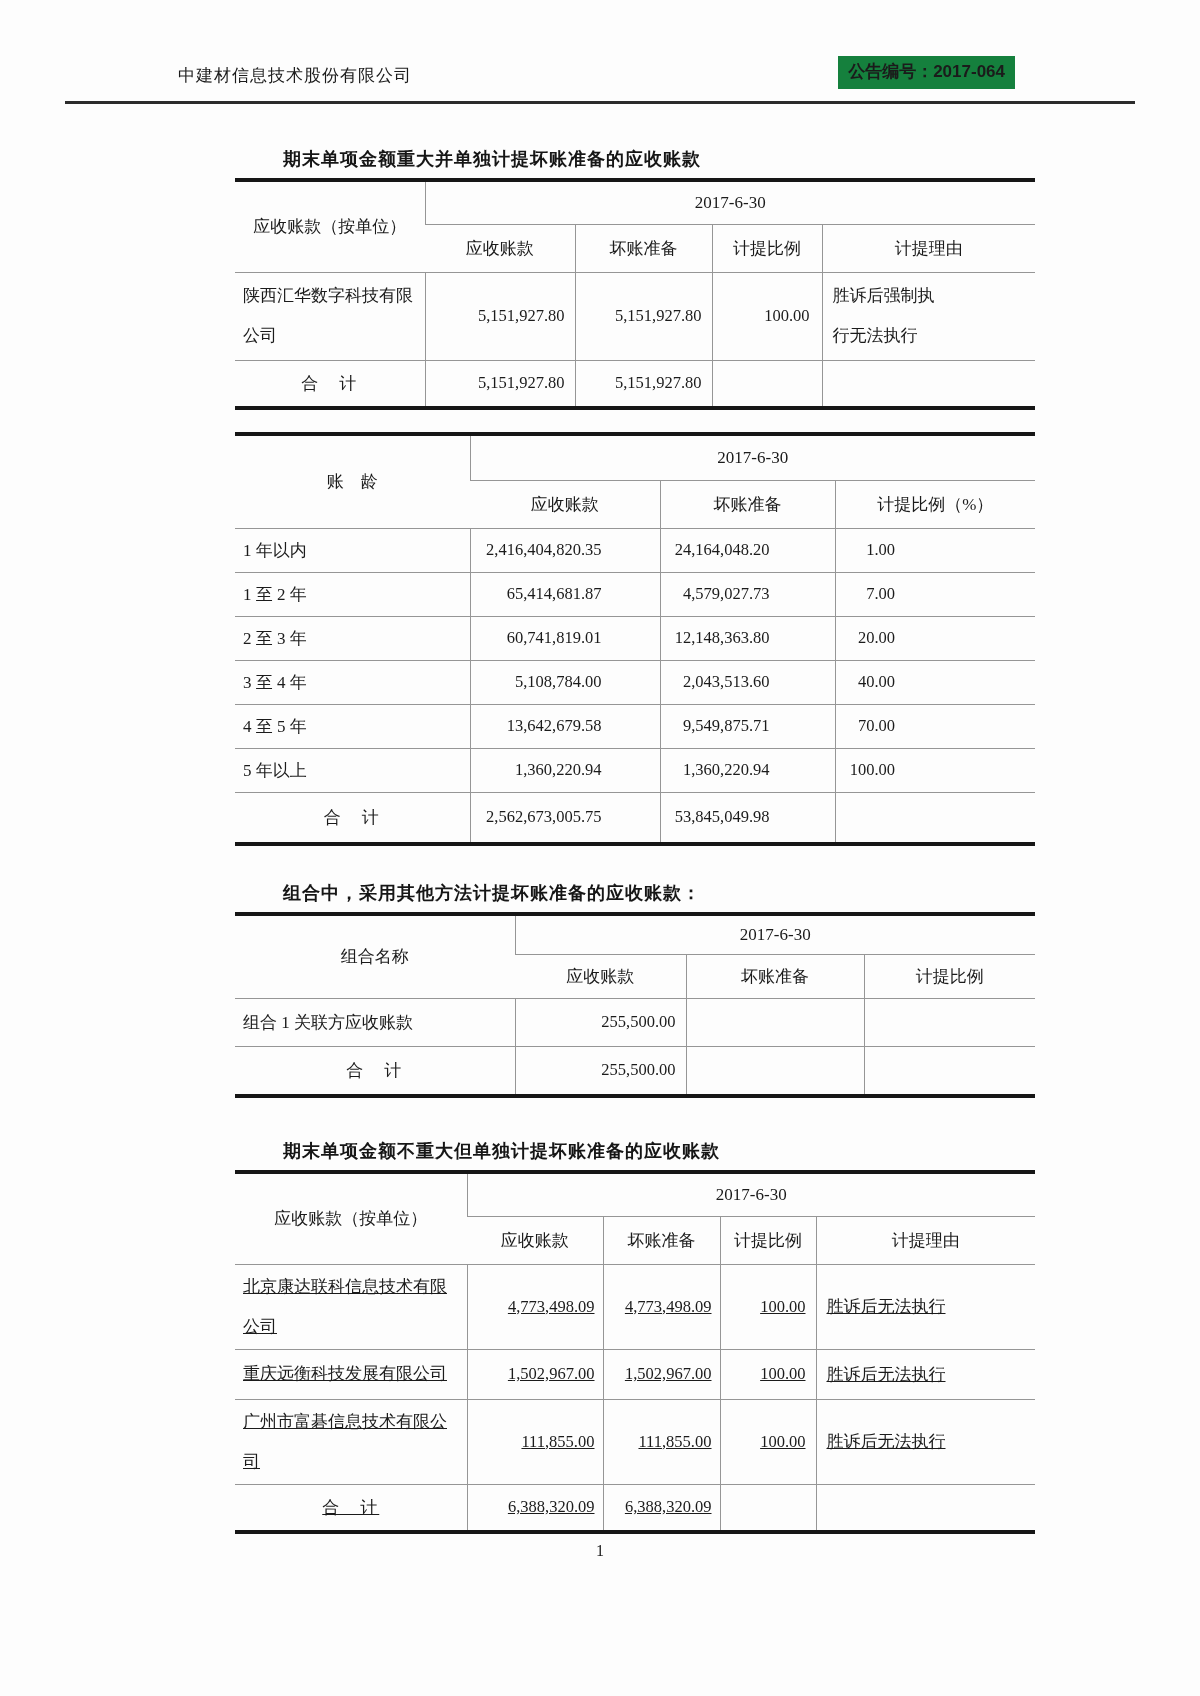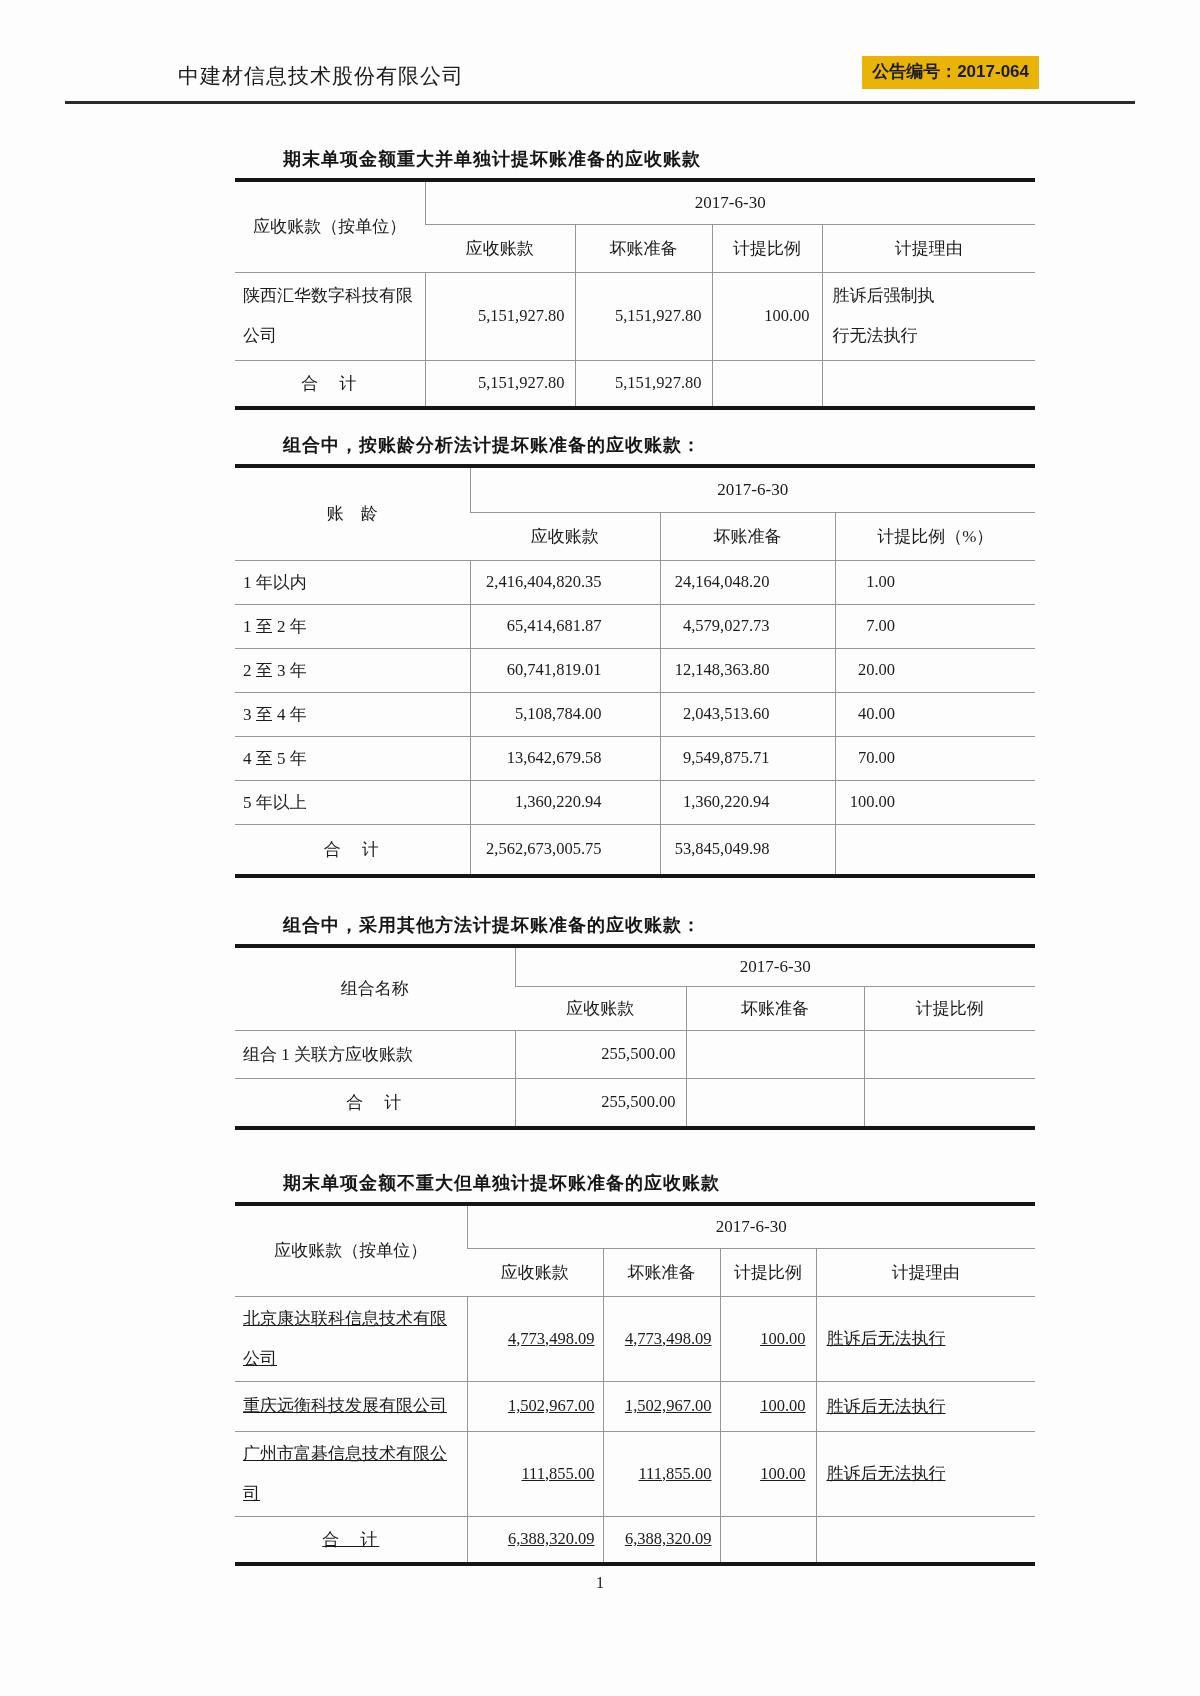--- a/index.html
+++ b/index.html
@@ -9,25 +9,25 @@
     color:#1b1b1b;overflow:hidden;
   }
   .page{position:relative;width:1200px;height:1696px;background:#fdfdfd;}
 
   
   .doc-header{
     margin:0 65px;padding:56px 0 12px 0;
     display:flex;justify-content:space-between;align-items:flex-end;
     border-bottom:3px solid #2b2b2b;
   }
-  .company{font-size:21px;letter-spacing:1px;margin-left:113px;line-height:26px;text-align:right;}
+  .company{font-size:17px;letter-spacing:1px;margin-left:113px;line-height:26px;text-align:right;}
   .notice{
     font-family:"Liberation Sans","DejaVu Sans",sans-serif;
     font-weight:600;font-size:17px;line-height:24px;
-    background:#eab308;padding:4px 10px 5px 10px;margin-right:96px;
+    background:#15803d;padding:4px 10px 5px 10px;margin-right:120px;
   }
 
   
   .content{width:800px;margin-left:235px;}
   .content > section:nth-of-type(1){margin-top:42px;}
   .content > section:nth-of-type(2){margin-top:22px;}
   .content > section:nth-of-type(3){margin-top:34px;}
   .content > section:nth-of-type(4){margin-top:40px;}
 
   h2.tbl-title{
@@ -107,21 +107,20 @@
                 <td class="num" style="padding-right: 10px;">5,151,927.80</td>
                 <td class="num" style="padding-right: 12px;"></td>
                 <td class="reason"></td>
               </tr>
             </tbody>
           </table>
         </div>
     </section>
 
     <section class="tblock">
-      <h2 class="tbl-title">组合中，按账龄分析法计提坏账准备的应收账款：</h2>
       <div class="thost">
           <table class="fin-table t1">
             <colgroup>
               <col style="width: 235px;">
               <col style="width: 190px;">
               <col style="width: 175px;">
               <col style="width: 200px;">
             </colgroup>
             <thead>
               <tr style="height: 46px;">

